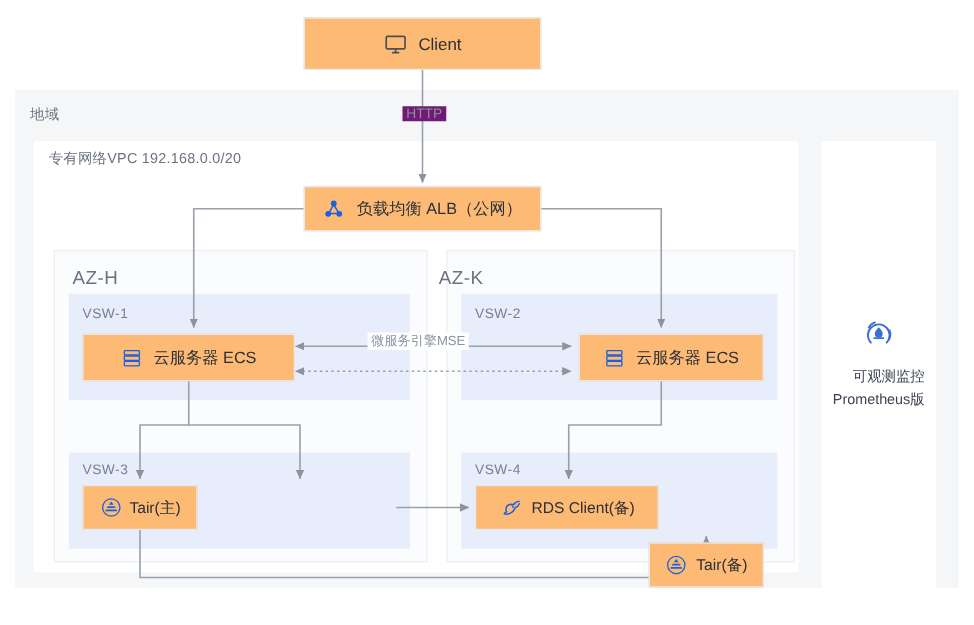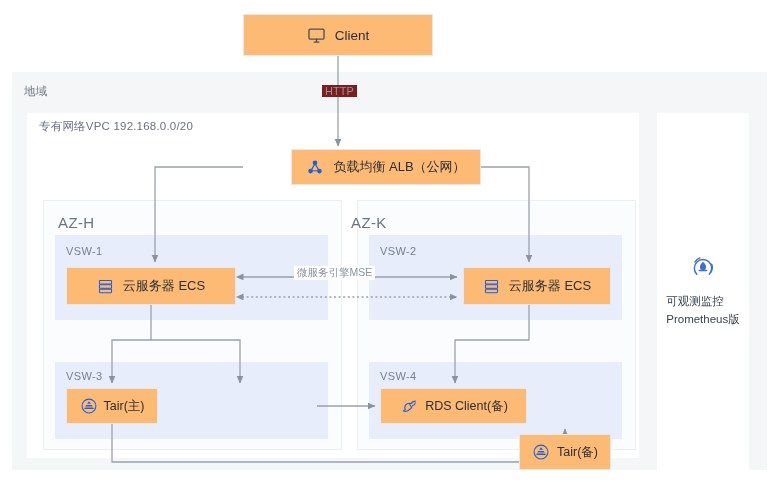--- a/index.html
+++ b/index.html
@@ -49,43 +49,43 @@
   
   .card{
     position:absolute;background:#fdba74;border:1px solid #e6e8eb;
     display:flex;align-items:center;justify-content:center;gap:9px;
     font-size:13px;color:#2b2f36;box-sizing:border-box;
   }
   .card .ico{display:flex;align-items:center;justify-content:center;flex:0 0 auto;}
   .card .lbl{white-space:nowrap;}
 
   .client{left:243px;top:14px;width:190px;height:42px;font-size:13.5px;}
-  .alb{left:243px;top:149px;width:190px;height:36px;margin-left:48px;}
+  .alb{left:243px;top:149px;width:190px;height:36px;}
   .ecs-h{left:66px;top:267px;width:170px;height:38px;}
   .ecs-k{left:463px;top:267px;width:148px;height:38px;}
   .tair-m{left:66px;top:388px;width:92px;height:36px;font-size:12.5px;gap:6px;}
   .rds-m{left:170px;top:388px;width:147px;height:36px;font-size:12.5px;gap:7px;}
   .rds-b{left:380px;top:388px;width:147px;height:36px;font-size:12.5px;gap:7px;}
   .tair-b{left:519px;top:388px;width:92px;height:36px;font-size:12.5px;gap:7px;margin-top:46px;}
 
   
   .prom-panel{
     position:absolute;left:657px;top:113px;width:92px;height:357px;
     background:#ffffff;display:flex;flex-direction:column;
     align-items:center;justify-content:center;
   }
   .prom-ico{margin-bottom:9px;}
-  .prom-txt{font-size:11.5px;color:#3b4350;text-align:left;line-height:1.55;}
+  .prom-txt{font-size:11.5px;color:#3b4350;text-align:right;line-height:1.55;}
 
   
   .wire-label{
     position:absolute;font-size:10.5px;color:#8a939f;background:#ffffff;
     padding:0 3px;white-space:nowrap;
   }
-  .lbl-http{left:322px;top:85px;background:#7f1d1d;color:#8a939f;font-size:11px;text-align:right;}
+  .lbl-http{left:322px;top:85px;background:#701a75;color:#8a939f;font-size:11px;text-align:right;}
   .lbl-mse{left:294px;top:266px;}
   .lbl-mq{left:282px;top:290px;}
 </style>
 </head>
 <body>
 
 <div class="stage">
 
   <div class="region"></div>
   <div class="region-label">地域</div>

